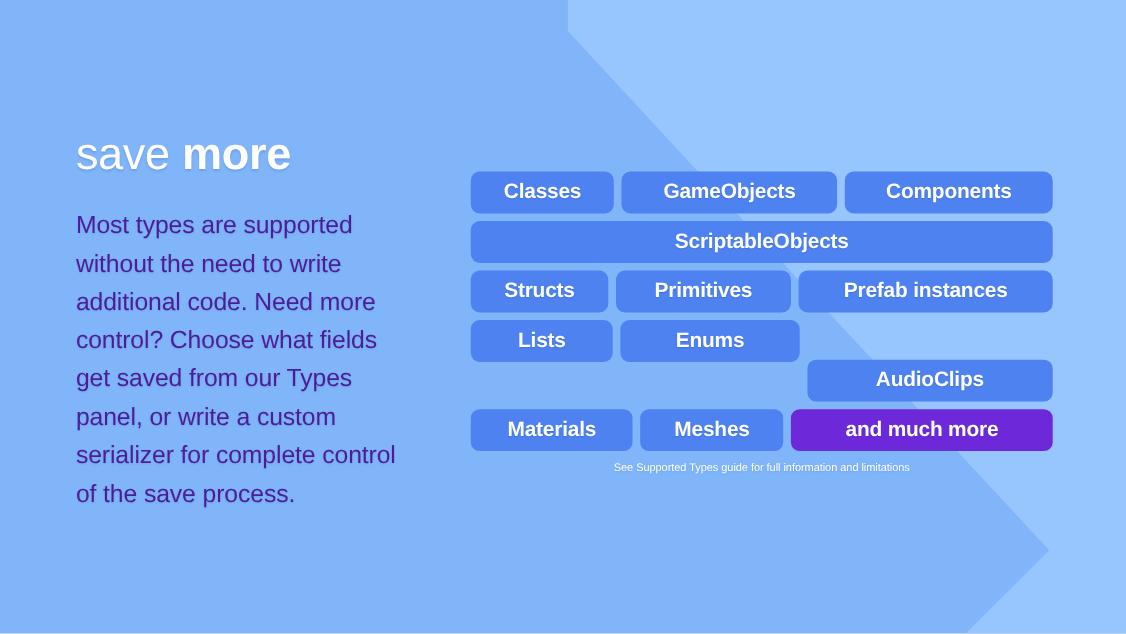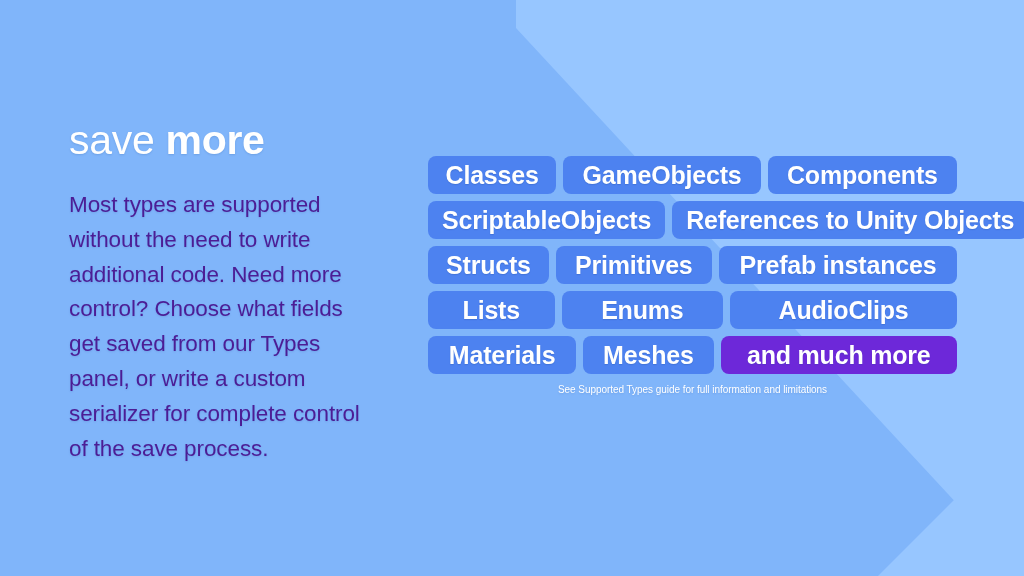--- a/index.html
+++ b/index.html
@@ -83,21 +83,21 @@
     gap: 7px;
     margin-bottom: 7px;
   }
 
   .pill {
     flex: 1 1 auto;
     height: 38px;
     border-radius: 8px;
     background: #4d82f0;
     color: #ffffff;
-    font-size: 25px;
+    font-size: 19px;
     font-weight: 700;
     letter-spacing: -0.2px;
     display: flex;
     align-items: center;
     justify-content: center;
     white-space: nowrap;
     box-sizing: border-box;
     padding: 0 14px;
     text-shadow: 0 1px 1px rgba(30,70,150,0.25);
   }
@@ -132,31 +132,30 @@
 
   <div id="right-col">
     <div id="pill-rows">
         <div class="pill-row">
           <div class="pill" style="flex-grow: 1.08;">Classes</div>
           <div class="pill" style="flex-grow: 1.6;">GameObjects</div>
           <div class="pill" style="flex-grow: 1.58;">Components</div>
         </div>
         <div class="pill-row">
           <div class="pill" style="flex-grow: 1.83;">ScriptableObjects</div>
-          <div class="pill" style="flex-grow: 2.42;">References to Unity Objects</div>
         </div>
         <div class="pill-row">
           <div class="pill" style="flex-grow: 1.08;">Structs</div>
           <div class="pill" style="flex-grow: 1.4;">Primitives</div>
           <div class="pill" style="flex-grow: 1.78;">Prefab instances</div>
         </div>
         <div class="pill-row">
           <div class="pill" style="flex-grow: 0.74;">Lists</div>
           <div class="pill" style="flex-grow: 0.92;">Enums</div>
-          <div class="pill" style="flex-grow: 1.24;">AudioClips</div>
+          <div class="pill" style="flex-grow: 1.24; margin-top: 36px;">AudioClips</div>
         </div>
         <div class="pill-row">
           <div class="pill" style="flex-grow: 1.16;">Materials</div>
           <div class="pill" style="flex-grow: 1;">Meshes</div>
           <div class="pill highlight" style="flex-grow: 2.12;">and much more</div>
         </div>
       </div>
     <div id="types-caption">See Supported Types guide for full information and limitations</div>
   </div>
 

